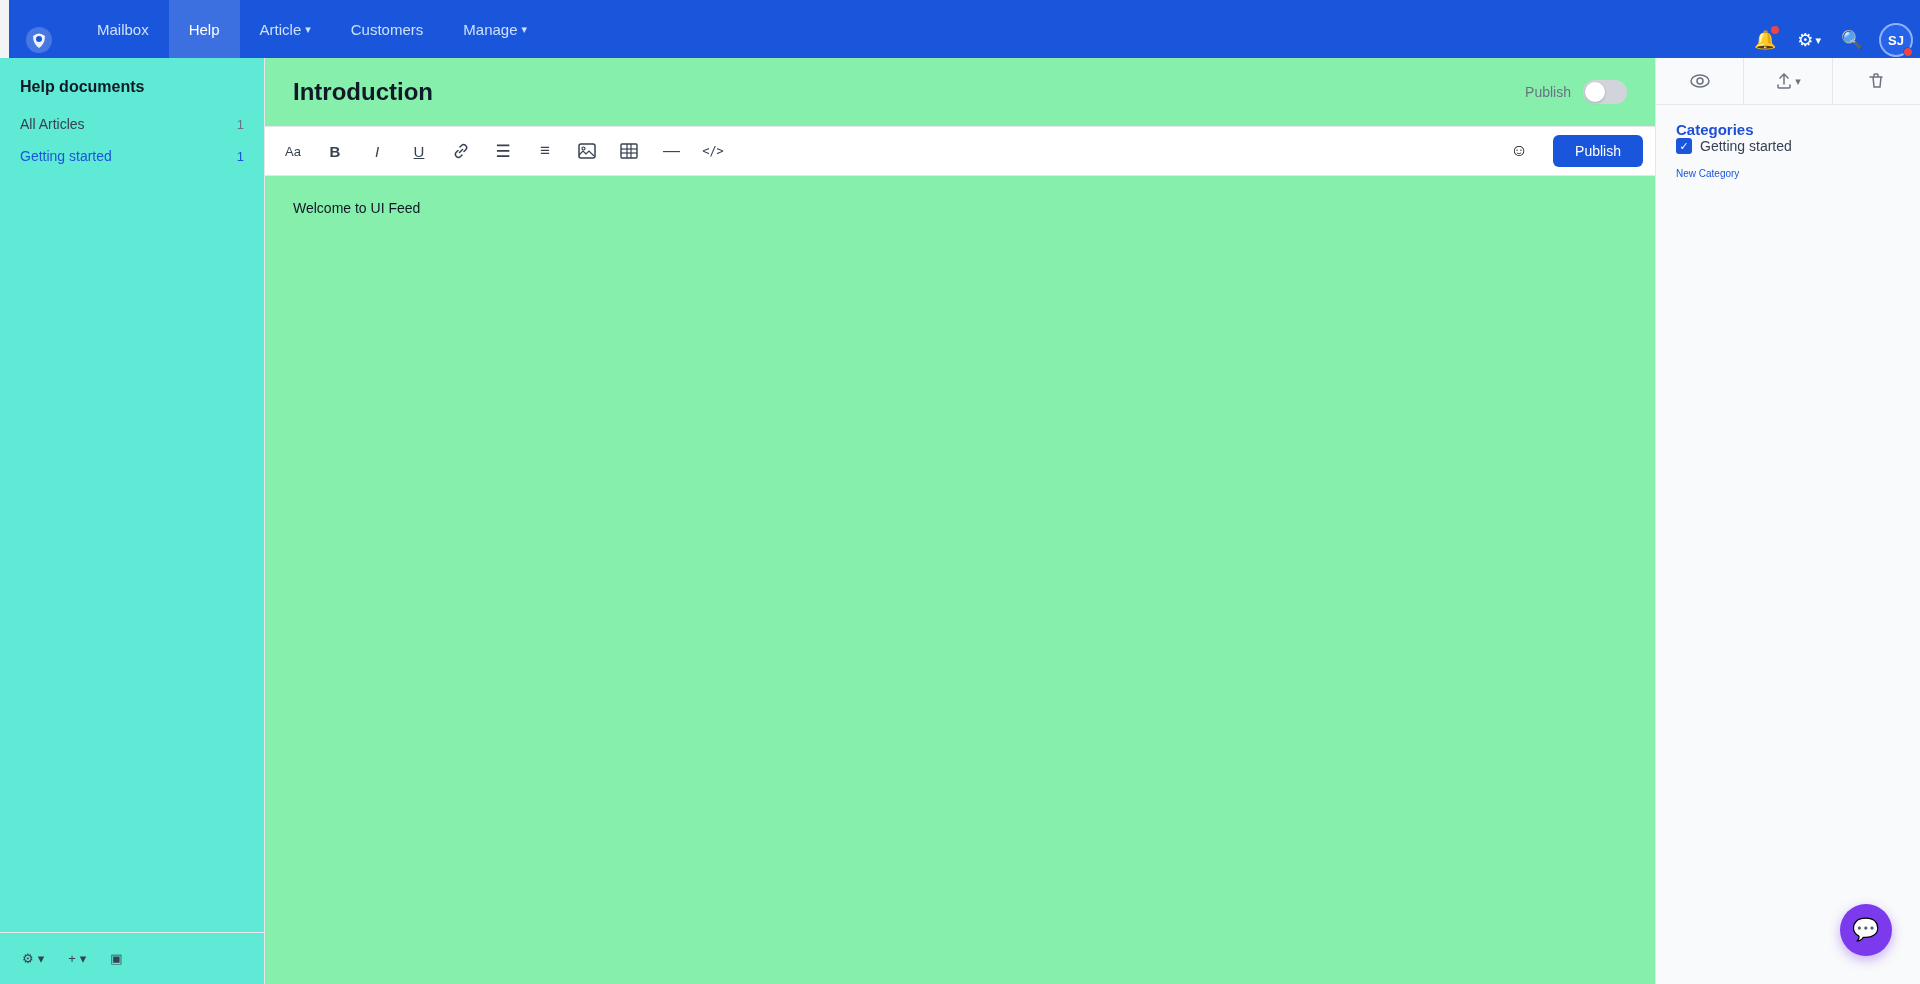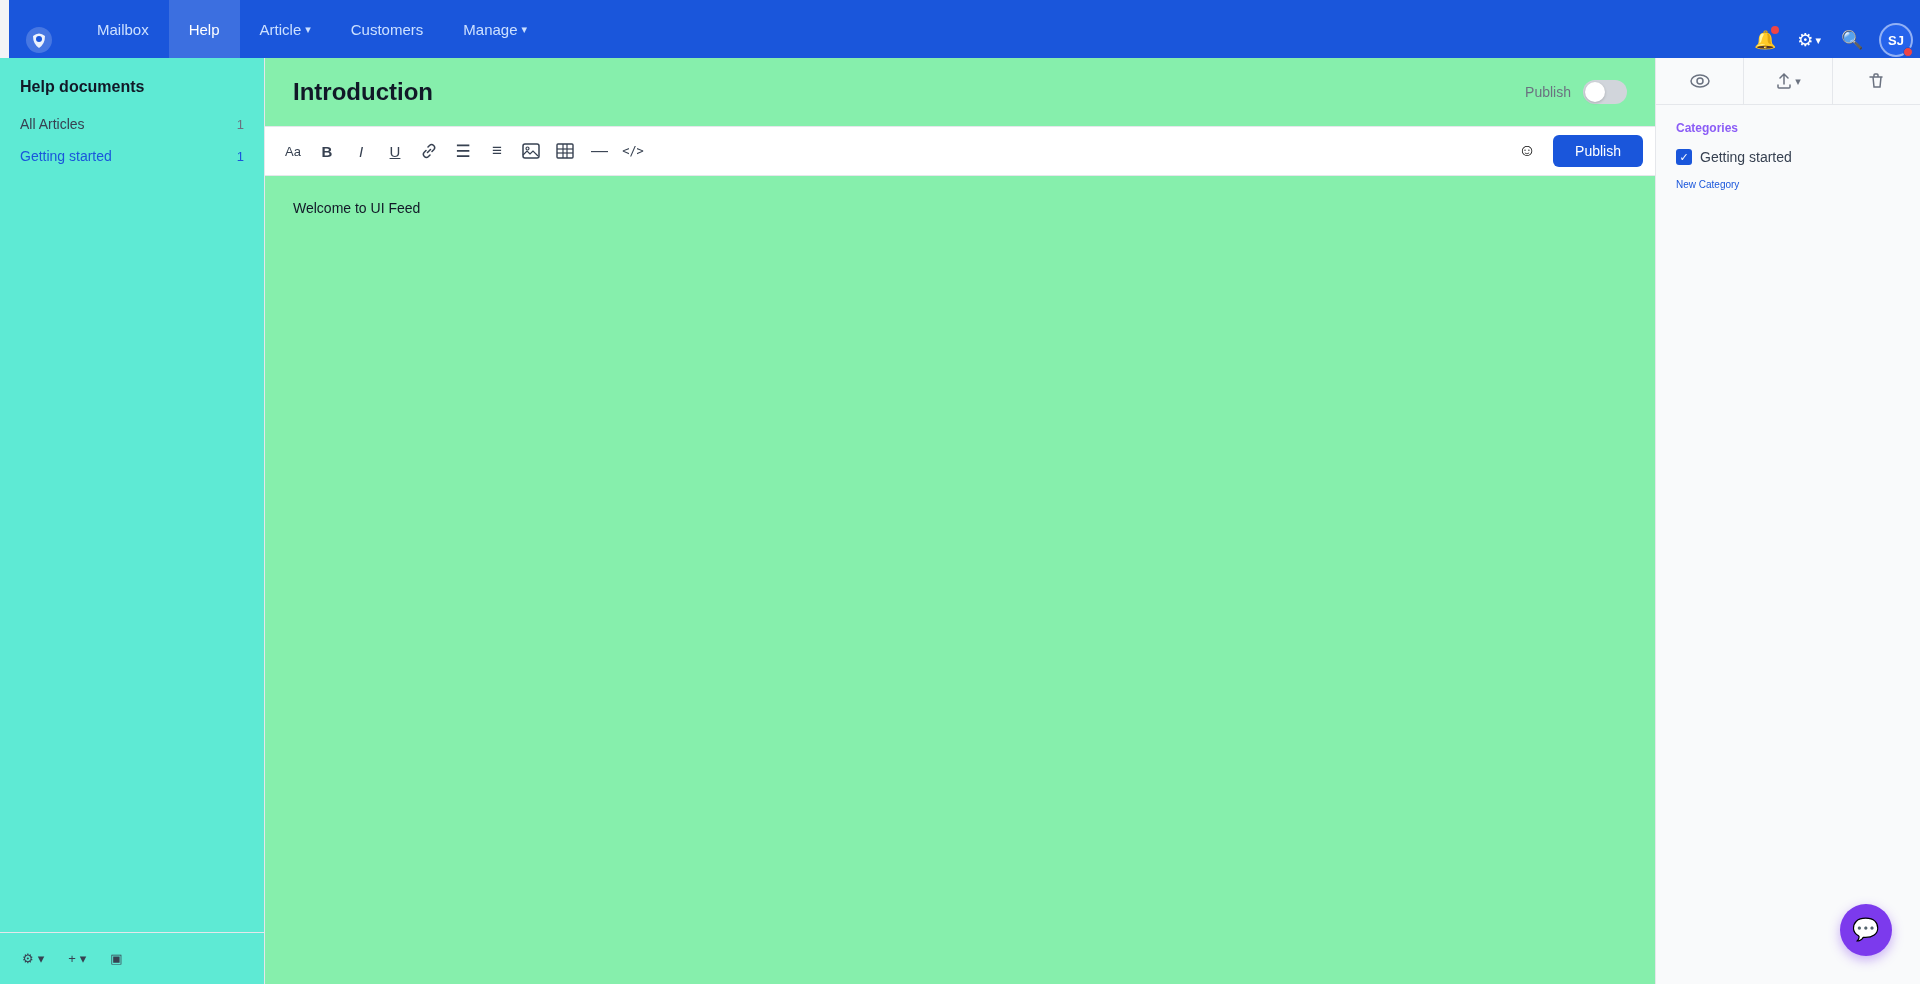--- a/index.html
+++ b/index.html
@@ -110,21 +110,21 @@
     .tab {
       padding: 12px 0; margin-right: 28px; font-size: 14px; color: #6b7280;
       cursor: pointer; border-bottom: 2px solid transparent;
       transition: color 0.15s, border-color 0.15s;
     }
     .tab.active { color: #1a56db; border-bottom-color: #1a56db; font-weight: 500; }
 
     
     .editor-toolbar {
       display: flex; align-items: center; padding: 8px 12px; border-bottom: 1px solid #e5e7eb;
-      gap: 2px; background: #fff;
+      gap: 10px; background: #fff;
     }
     .toolbar-btn {
       width: 32px; height: 32px; display: flex; align-items: center; justify-content: center;
       border-radius: 4px; cursor: pointer; font-size: 15px; color: #374151;
       background: transparent; border: none;
     }
     .toolbar-spacer { flex: 1; }
     .toolbar-emoji-btn {
       width: 32px; height: 32px; display: flex; align-items: center; justify-content: center;
       border-radius: 50%; cursor: pointer; font-size: 17px; background: transparent; border: none;
@@ -150,21 +150,21 @@
       vertical-align: text-bottom; animation: blink 1s step-end infinite;
     }
     @keyframes blink { 50% { opacity: 0; } }
 
     
     .right-sidebar {
       width: 265px; background: #f9fafb; border-left: 1px solid #e5e7eb;
       padding: 20px; flex-shrink: 0; display: flex; flex-direction: column;
     }
     .categories-title {
-      font-size: 12px; font-weight: 600; color: #8b5cf6; margin-bottom: 14px;
+      font-size: 15px; font-weight: 600; color: #1d4ed8; 
     }
     .category-item {
       display: flex; align-items: center; gap: 8px; margin-bottom: 10px;
     }
     .category-checkbox {
       width: 16px; height: 16px; background: #1a56db; border-radius: 3px;
       display: flex; align-items: center; justify-content: center; cursor: pointer;
     }
     .category-checkbox-check { color: #fff; font-size: 11px; }
     .category-label { font-size: 14px; color: #374151; cursor: pointer; }

